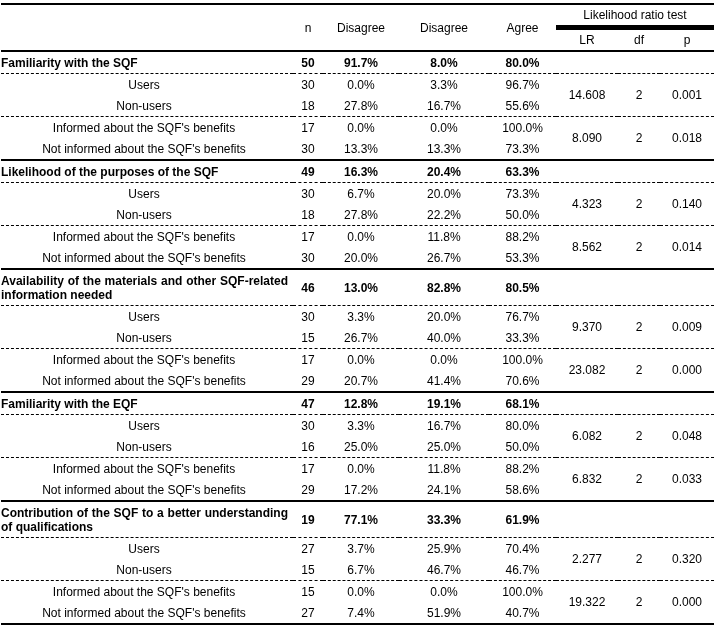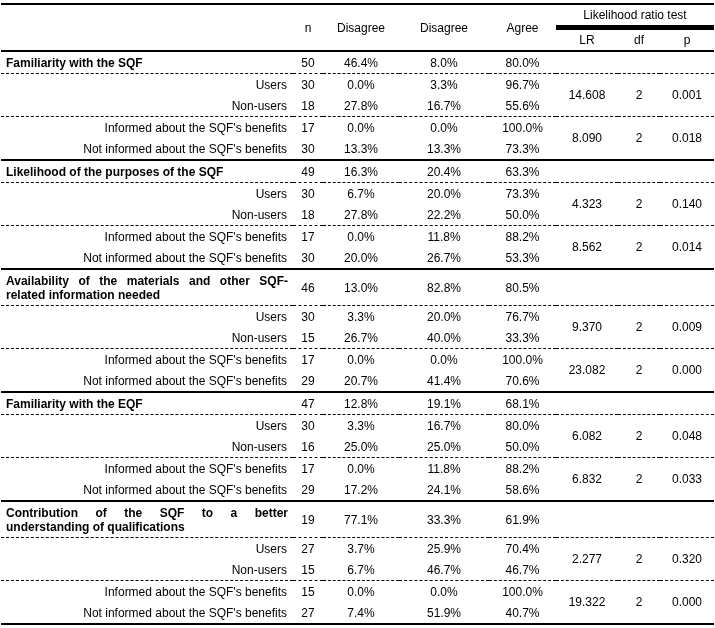--- a/index.html
+++ b/index.html
@@ -44,28 +44,28 @@
   }
   thead th.lrt-span {
     border-bottom: 5px solid #000000;
   }
   tbody td {
     padding: 3.5px 0;
     line-height: 14px;
     vertical-align: middle;
   }
   td.val { text-align: center; }
-  td.lbl { padding-left: 5px; padding-right: 5px; }
+  td.lbl { padding-right: 5px; }
   td.lbl.sec {
     font-weight: bold;
     text-align: justify;
     text-justify: inter-word;
   }
-  td.val.sec { font-weight: normal; }
-  td.lbl.sub { text-align: right; padding-right: 6px; }
+  td.val.sec { font-weight: bold; }
+  td.lbl.sub { text-align: center; padding-right: 6px; }
   td.dash { border-bottom: 1px dashed #000; }
   td.solid { border-bottom: 2px solid #000; }
   td.nob { border-bottom: none; }
 </style>
 </head>
 <body>
 
 <div class="page">
   <table class="results">
     <colgroup>
@@ -90,21 +90,21 @@
       <tr>
         <th>LR</th>
         <th>df</th>
         <th>p</th>
       </tr>
     </thead>
     <tbody>
         <tr>
           <td class="lbl sec dash">Familiarity with the SQF</td>
           <td class="val sec dash">50</td>
-          <td class="val sec dash">46.4%</td>
+          <td class="val sec dash">91.7%</td>
           <td class="val sec dash">8.0%</td>
           <td class="val sec dash">80.0%</td>
           <td class="val dash"></td>
           <td class="val dash"></td>
           <td class="val dash"></td>
         </tr>
         <tr>
           <td class="lbl sub nob">Users</td>
           <td class="val nob">30</td>
           <td class="val nob">0.0%</td>

